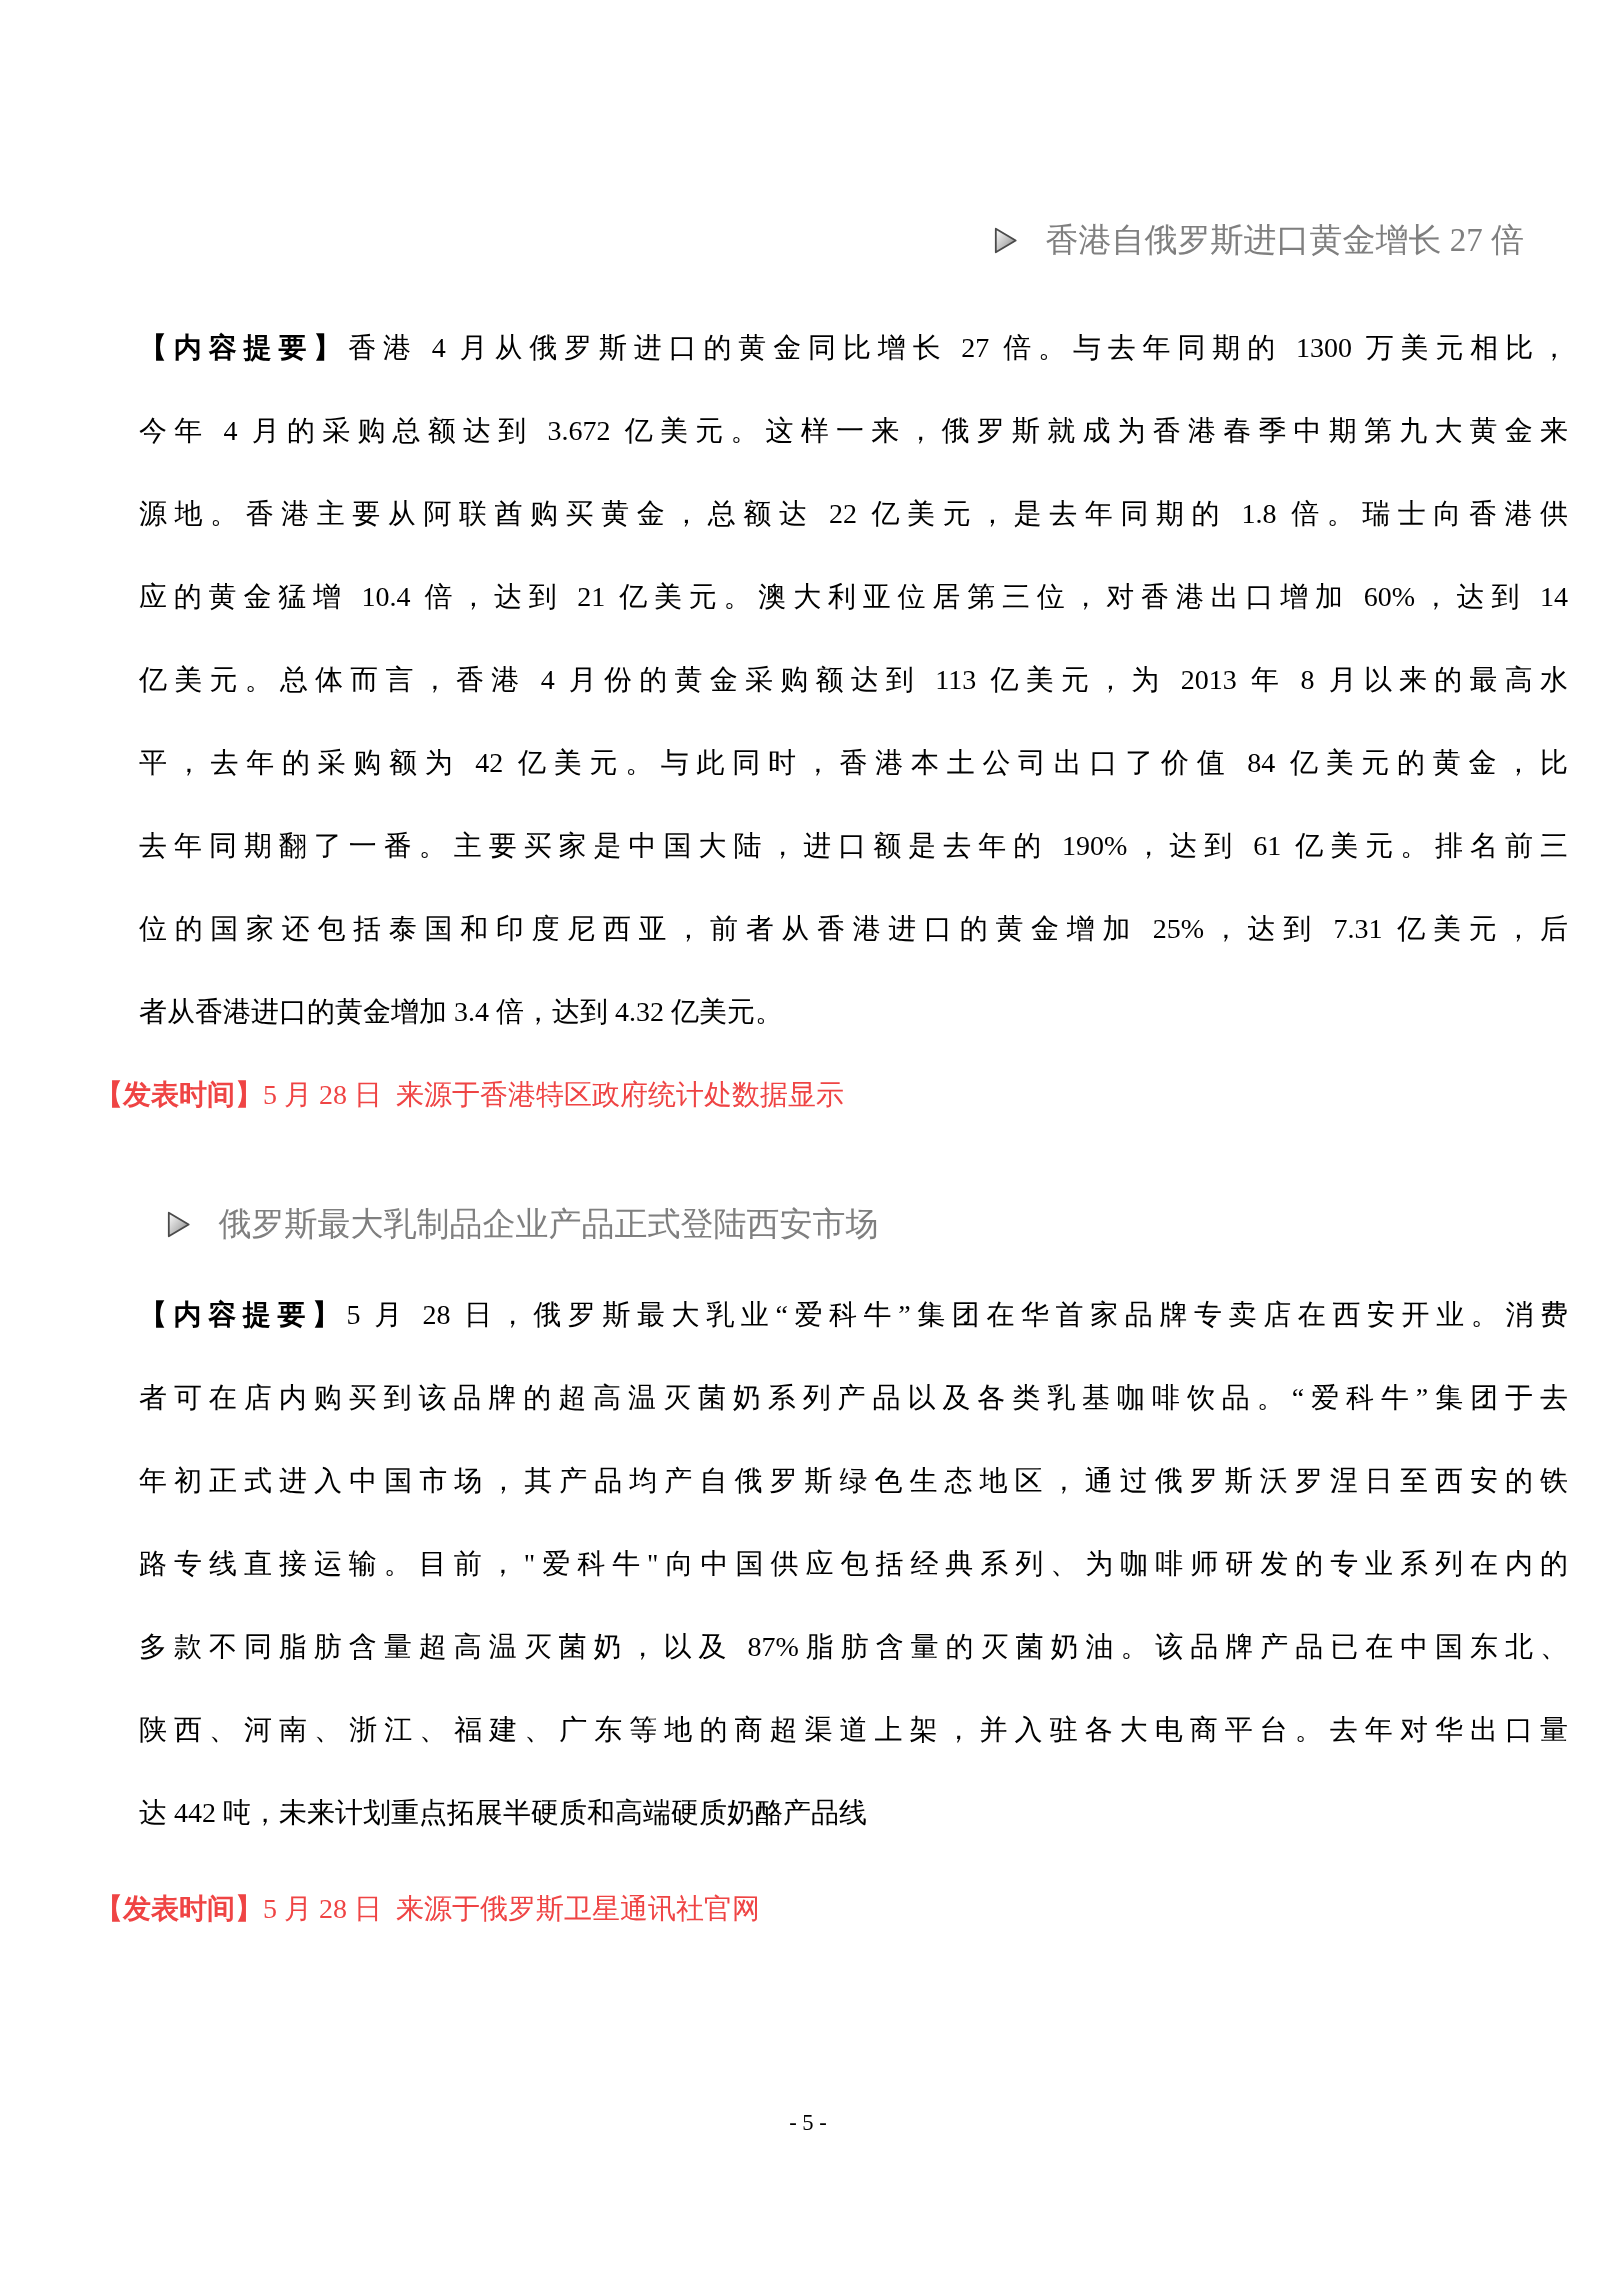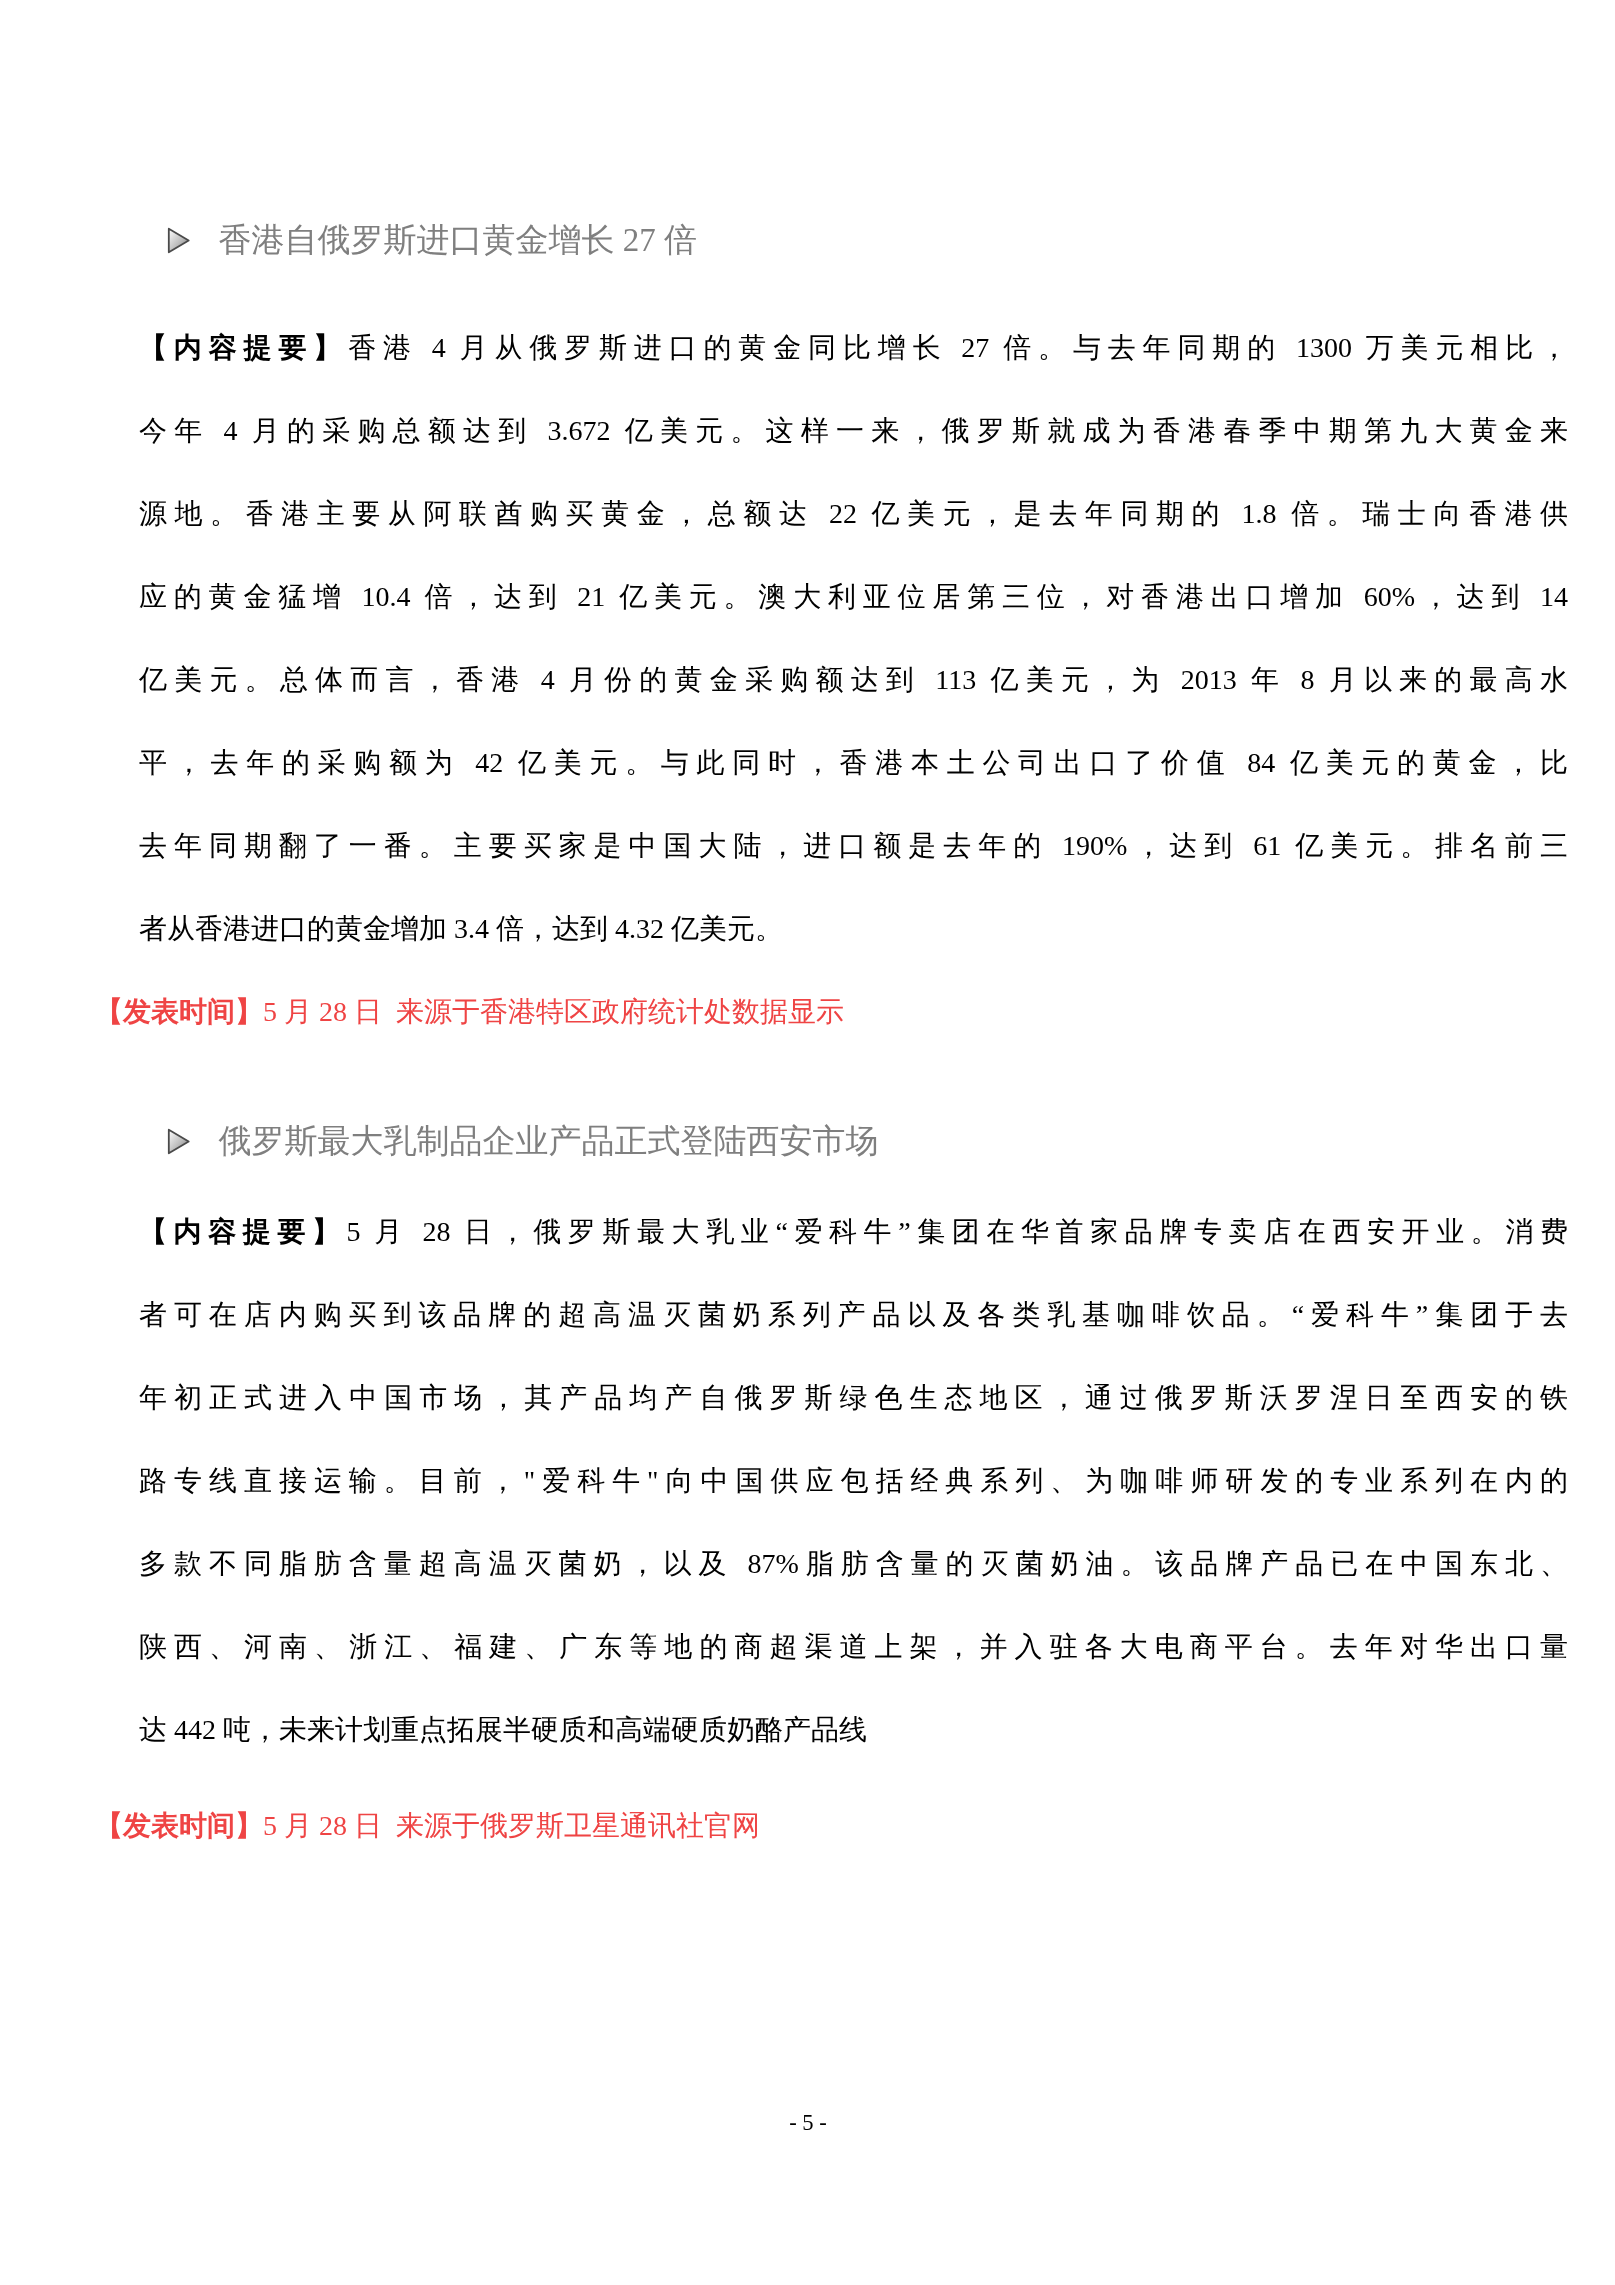--- a/index.html
+++ b/index.html
@@ -30,21 +30,21 @@
     margin-left: 72px;
     font-size: 33px;
     line-height: 51px;
     color: #7f7f7f;
   }
   .section-heading .bullet {
     display: inline-flex;
     align-items: center;
     flex: 0 0 auto;
   }
-  .heading-1 { margin-top: 215px; }
+  .heading-1 { margin-top: 215px; justify-content: flex-end; }
   .heading-2 { margin-top: 63px; }
   .para { width: 100%; margin-left: 44px; }
   .para-1 { margin-top: 40px; }
   .para-2 { margin-top: 22.6px; }
   .tline {
     font-size: 28px;
     line-height: 83px;
     text-align: justify;
     text-align-last: justify;
     color: #000000;
@@ -97,20 +97,21 @@
     </div>
 
     <div class="para para-1">
       <div class="tline"><span class="bold-label">【内容提要】</span><span>香港 4 月从俄罗斯进口的黄金同比增长 27 倍。与去年同期的 1300 万美元相比，</span></div>
       <div class="tline">今年 4 月的采购总额达到 3.672 亿美元。这样一来，俄罗斯就成为香港春季中期第九大黄金来</div>
       <div class="tline">源地。香港主要从阿联酋购买黄金，总额达 22 亿美元，是去年同期的 1.8 倍。瑞士向香港供</div>
       <div class="tline">应的黄金猛增 10.4 倍，达到 21 亿美元。澳大利亚位居第三位，对香港出口增加 60%，达到 14</div>
       <div class="tline">亿美元。总体而言，香港 4 月份的黄金采购额达到 113 亿美元，为 2013 年 8 月以来的最高水</div>
       <div class="tline">平，去年的采购额为 42 亿美元。与此同时，香港本土公司出口了价值 84 亿美元的黄金，比</div>
       <div class="tline">去年同期翻了一番。主要买家是中国大陆，进口额是去年的 190%，达到 61 亿美元。排名前三</div>
+      <div class="tline">位的国家还包括泰国和印度尼西亚，前者从香港进口的黄金增加 25%，达到 7.31 亿美元，后</div>
       <div class="tline last">者从香港进口的黄金增加 3.4 倍，达到 4.32 亿美元。</div>
     </div>
 
     <div class="publish-line publish-1"><span class="bold-label">【发表时间】</span><span>5 月 28 日  来源于香港特区政府统计处数据显示</span></div>
 
     <div class="section-heading heading-2">
       <span class="bullet">
         <svg width="24.4" height="29" viewBox="0 0 27 32" aria-hidden="true">
           <defs>
             <linearGradient id="bg2" x1="0%" y1="0%" x2="100%" y2="100%">

